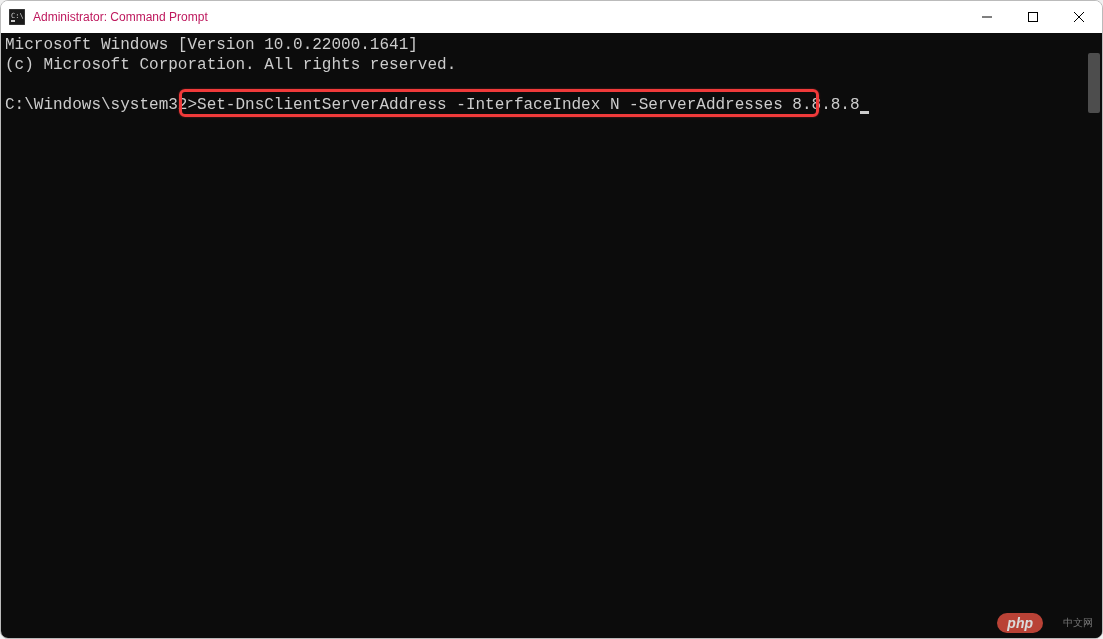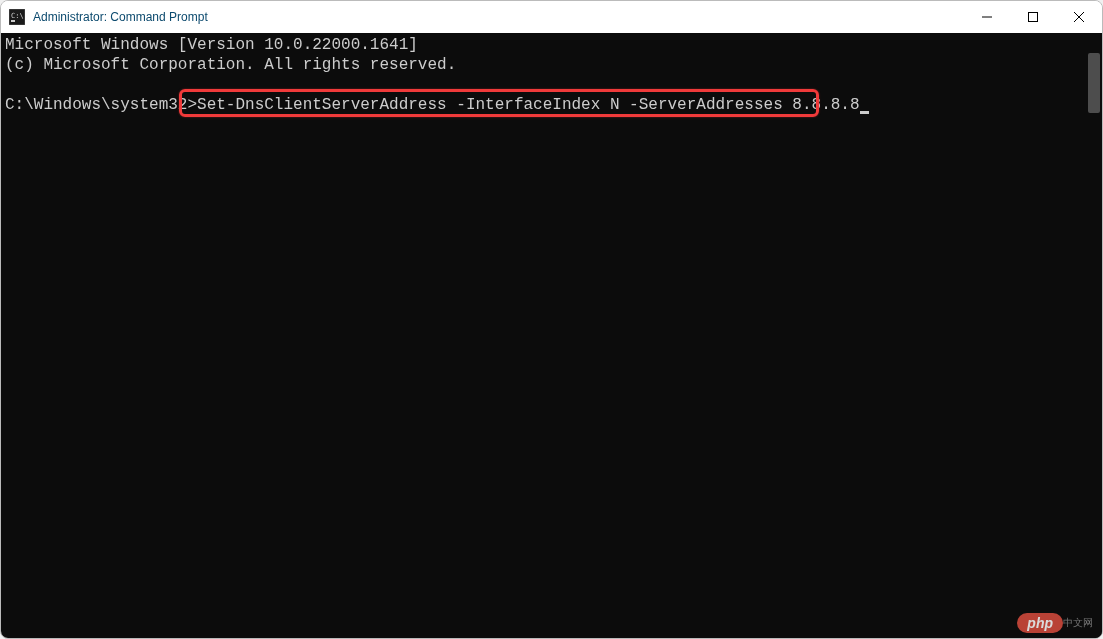--- a/index.html
+++ b/index.html
@@ -40,21 +40,21 @@
       display: flex;
       align-items: center;
       justify-content: center;
     }
     .app-icon svg {
       width: 16px;
       height: 16px;
     }
     .title-text {
       font-size: 12px;
-      color: #0c4a6e;
+      color: #be185d;
       flex: 1;
     }
     .window-controls {
       display: flex;
       height: 100%;
     }
     .win-btn {
       width: 46px;
       height: 32px;
       display: flex;
@@ -115,21 +115,21 @@
       height: 60px;
       background: #4d4d4d;
       border-radius: 2px;
     }
     .watermark {
       position: absolute;
       right: 10px;
       bottom: 6px;
       display: flex;
       align-items: center;
-      gap: 0;
+      gap: 20px;
       opacity: 0.85;
     }
     .watermark-badge {
       background: #d84c3e;
       color: #fff;
       font-style: italic;
       font-weight: bold;
       font-size: 14px;
       padding: 2px 10px;
       border-radius: 10px;

